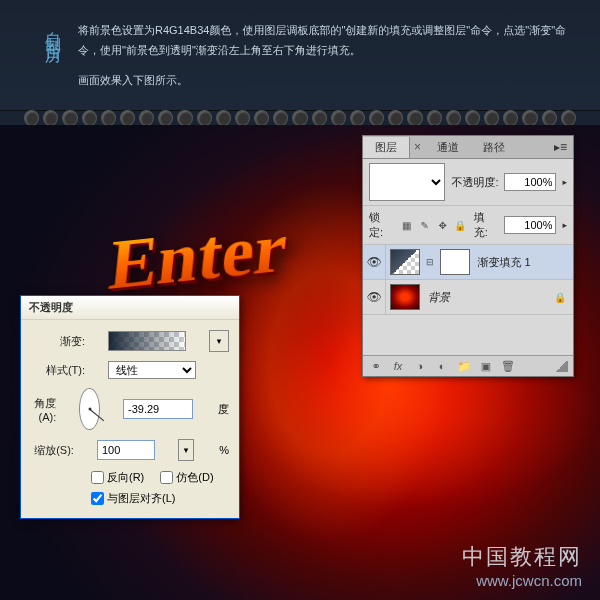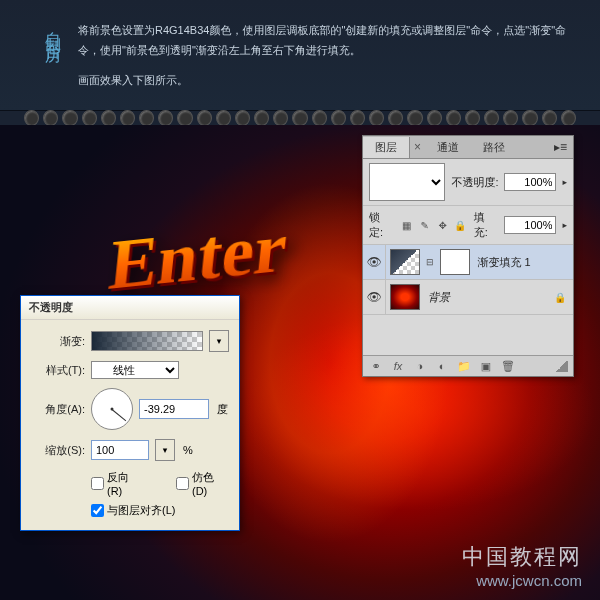--- a/index.html
+++ b/index.html
@@ -44,31 +44,31 @@
 .link-ic{font-size:9px;color:#555;padding:0 3px}
 .lock-sm{font-size:10px;color:#555;padding-right:6px}
 .layers-foot{display:flex;align-items:center;padding:3px 5px;background:#d0d0d0;gap:6px;border-top:1px solid #999}
 .foot-ic{width:16px;height:14px;display:inline-flex;align-items:center;justify-content:center;color:#555;font-size:11px}
 .corner{margin-left:auto;width:12px;height:12px;background:linear-gradient(135deg,transparent 50%,#888 50%)}
 
 
 .gradfill{position:absolute;top:295px;left:20px;width:218px;background:#ece9d8;border:1px solid #0055cc;box-shadow:2px 2px 8px rgba(0,0,0,.5);font-family:SimSun,Arial}
 .gf-title{background:linear-gradient(180deg,#fff 0%,#ece9d8 100%);padding:4px 8px;font-size:11px;font-weight:bold;color:#333;border-bottom:1px solid #d4d0c8}
 .gf-body{padding:10px 10px 12px 10px}
-.gf-row{display:flex;align-items:center;margin-bottom:9px;gap:6px}
+.gf-row{display:flex;align-items:center;margin-bottom:9px;gap:23px}
 .gf-lbl{width:54px;text-align:right;font-size:11px;color:#222}
 .grad-preview{flex:1;height:18px;border:1px solid #888;background:linear-gradient(90deg,#1a2838 0%,rgba(26,40,56,0) 100%),repeating-conic-gradient(#ccc 0 25%,#fff 0 50%) 0 0/10px 10px}
 .dd-btn{width:18px;height:20px;border:1px solid #888;background:#ece9d8;display:flex;align-items:center;justify-content:center;font-size:9px}
-.gf-sel{flex:0 0 88px;border:1px solid #888;background:#fff;height:18px;font-size:11px;padding:0 17px}
+.gf-sel{flex:0 0 88px;border:1px solid #888;background:#fff;height:18px;font-size:11px;padding:0 3px}
 .angle-widget{width:40px;height:40px;border:1px solid #888;border-radius:50%;position:relative;background:#fff}
 .angle-line{position:absolute;left:50%;top:50%;width:18px;height:1px;background:#333;transform-origin:left center;transform:rotate(39.29deg)}
 .angle-dot{position:absolute;left:50%;top:50%;width:3px;height:3px;background:#333;border-radius:50%;transform:translate(-50%,-50%)}
 .num-in{width:60px;border:1px solid #7a9ccf;background:#fff;height:18px;padding:0 4px;font-size:11px}
 .unit{font-size:11px;padding-left:2px}
-.cb-row{display:flex;gap:32px;margin-left:60px;margin-top:4px}
+.cb-row{display:flex;gap:16px;margin-left:60px;margin-top:4px}
 .cb{display:flex;align-items:center;gap:3px;font-size:11px}
 .cb input{width:13px;height:13px;margin:0}
 </style>
 </head>
 <body>
 
 <div class="page">
 
   <div class="header">
     <div class="side-title">自制台历</div>

